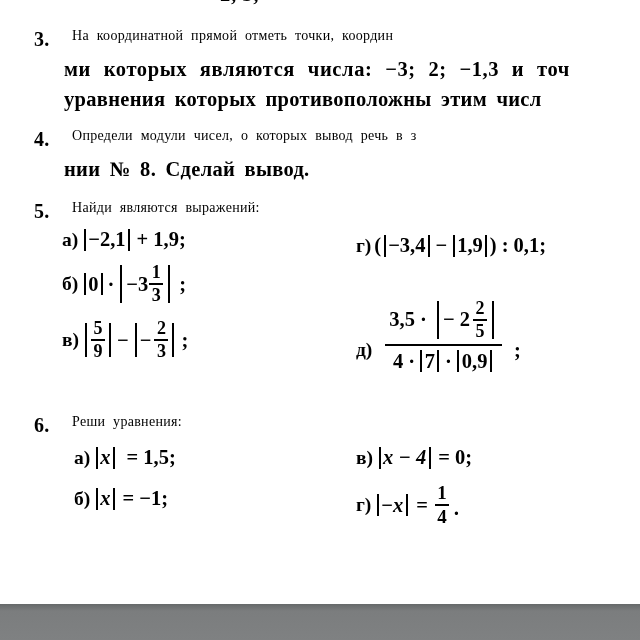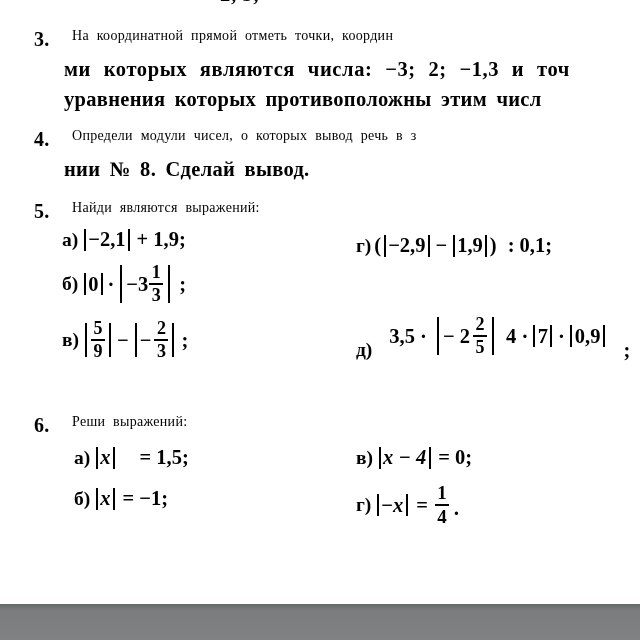--- a/index.html
+++ b/index.html
@@ -144,21 +144,21 @@
     width: 100%;
     min-width: 14px;
     height: 2px;
     background: #000;
     margin: 1px 0;
   }
 
   
   .bigfrac {
     display: inline-flex;
-    flex-direction: row;
+    flex-direction: column;
     align-items: center;
     font-size: 20.5px;
   }
   .bigfrac .bnum,
   .bigfrac .bden {
     display: flex;
     align-items: center;
     padding: 1px 4px;
   }
   .bigfrac .bline {
@@ -261,28 +261,28 @@
       </span>
       <span class="midbar"></span>
     </span>
     <span style="margin-left:4px;">;</span>
   </div>
 
   <div class="expr" style="left:356px; top:234px;">
     <span class="lbl">г)</span>
     <span>(</span>
     <span class="shortbar"></span>
-    <span>−2,9</span>
+    <span>−3,4</span>
     <span class="shortbar"></span>
     <span style="margin:0 3px;">−</span>
     <span class="shortbar"></span>
     <span>1,9</span>
     <span class="shortbar"></span>
     <span>)</span>
-    <span style="margin-left:11px;">: 0,1;</span>
+    <span style="margin-left:5px;">: 0,1;</span>
   </div>
 
   <div class="expr" style="left:356px; top:288px; align-items:center; height:96px;">
     <span class="lbl" style="position:relative; top:14px;">д)</span>
     <span class="bigfrac" style="margin-left:10px;">
       <span class="bnum">
         <span>3,5  ·</span>
         <span class="tallwrap" style="margin-left:6px;">
           <span class="tallbar"></span>
           <span>− 2</span>
@@ -304,29 +304,29 @@
         <span class="shortbar"></span>
         <span>0,9</span>
         <span class="shortbar"></span>
       </span>
     </span>
     <span style="position:relative; top:14px; margin-left:12px;">;</span>
   </div>
 
   <div class="task" style="top:414px;">
     <span class="marker">6.</span>
-    <span class="ttext spaced2">Реши выражений:</span>
+    <span class="ttext spaced2">Реши уравнения:</span>
   </div>
 
   <div class="expr" style="left:74px; top:446px;">
     <span class="lbl">а)</span>
     <span class="shortbar"></span>
     <span class="ital">x</span>
     <span class="shortbar"></span>
-    <span style="margin-left:22px;text-align:center;">= 1,5;</span>
+    <span style="margin-left:9px;text-align:center;">= 1,5;</span>
   </div>
 
   <div class="expr" style="left:74px; top:487px;">
     <span class="lbl">б)</span>
     <span class="shortbar"></span>
     <span class="ital">x</span>
     <span class="shortbar"></span>
     <span style="margin-left:5px;">= −1;</span>
   </div>
 

